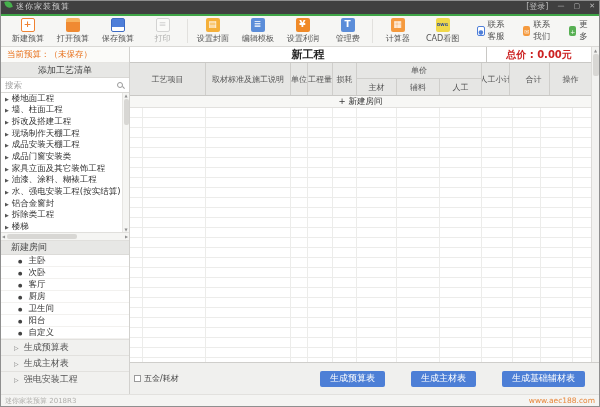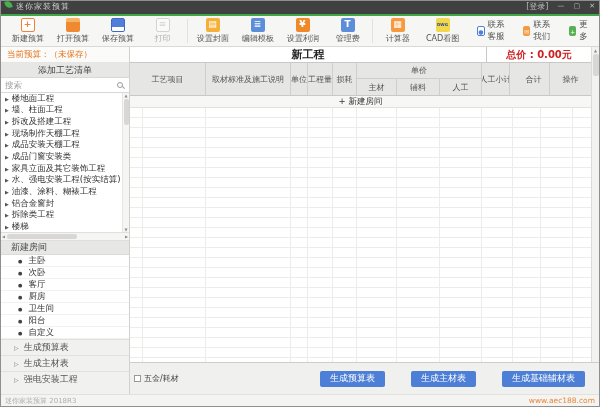--- a/index.html
+++ b/index.html
@@ -260,25 +260,25 @@
             <li>
               <span class="tree-arrow">▶</span>
               <span>成品门窗安装类</span>
             </li>
             <li>
               <span class="tree-arrow">▶</span>
               <span>家具立面及其它装饰工程</span>
             </li>
             <li>
               <span class="tree-arrow">▶</span>
+              <span>油漆、涂料、糊裱工程</span>
+            </li>
+            <li>
+              <span class="tree-arrow">▶</span>
               <span>水、强电安装工程(按实结算)</span>
-            </li>
-            <li>
-              <span class="tree-arrow">▶</span>
-              <span>油漆、涂料、糊裱工程</span>
             </li>
             <li>
               <span class="tree-arrow">▶</span>
               <span>铝合金窗封</span>
             </li>
             <li>
               <span class="tree-arrow">▶</span>
               <span>拆除类工程</span>
             </li>
             <li>

